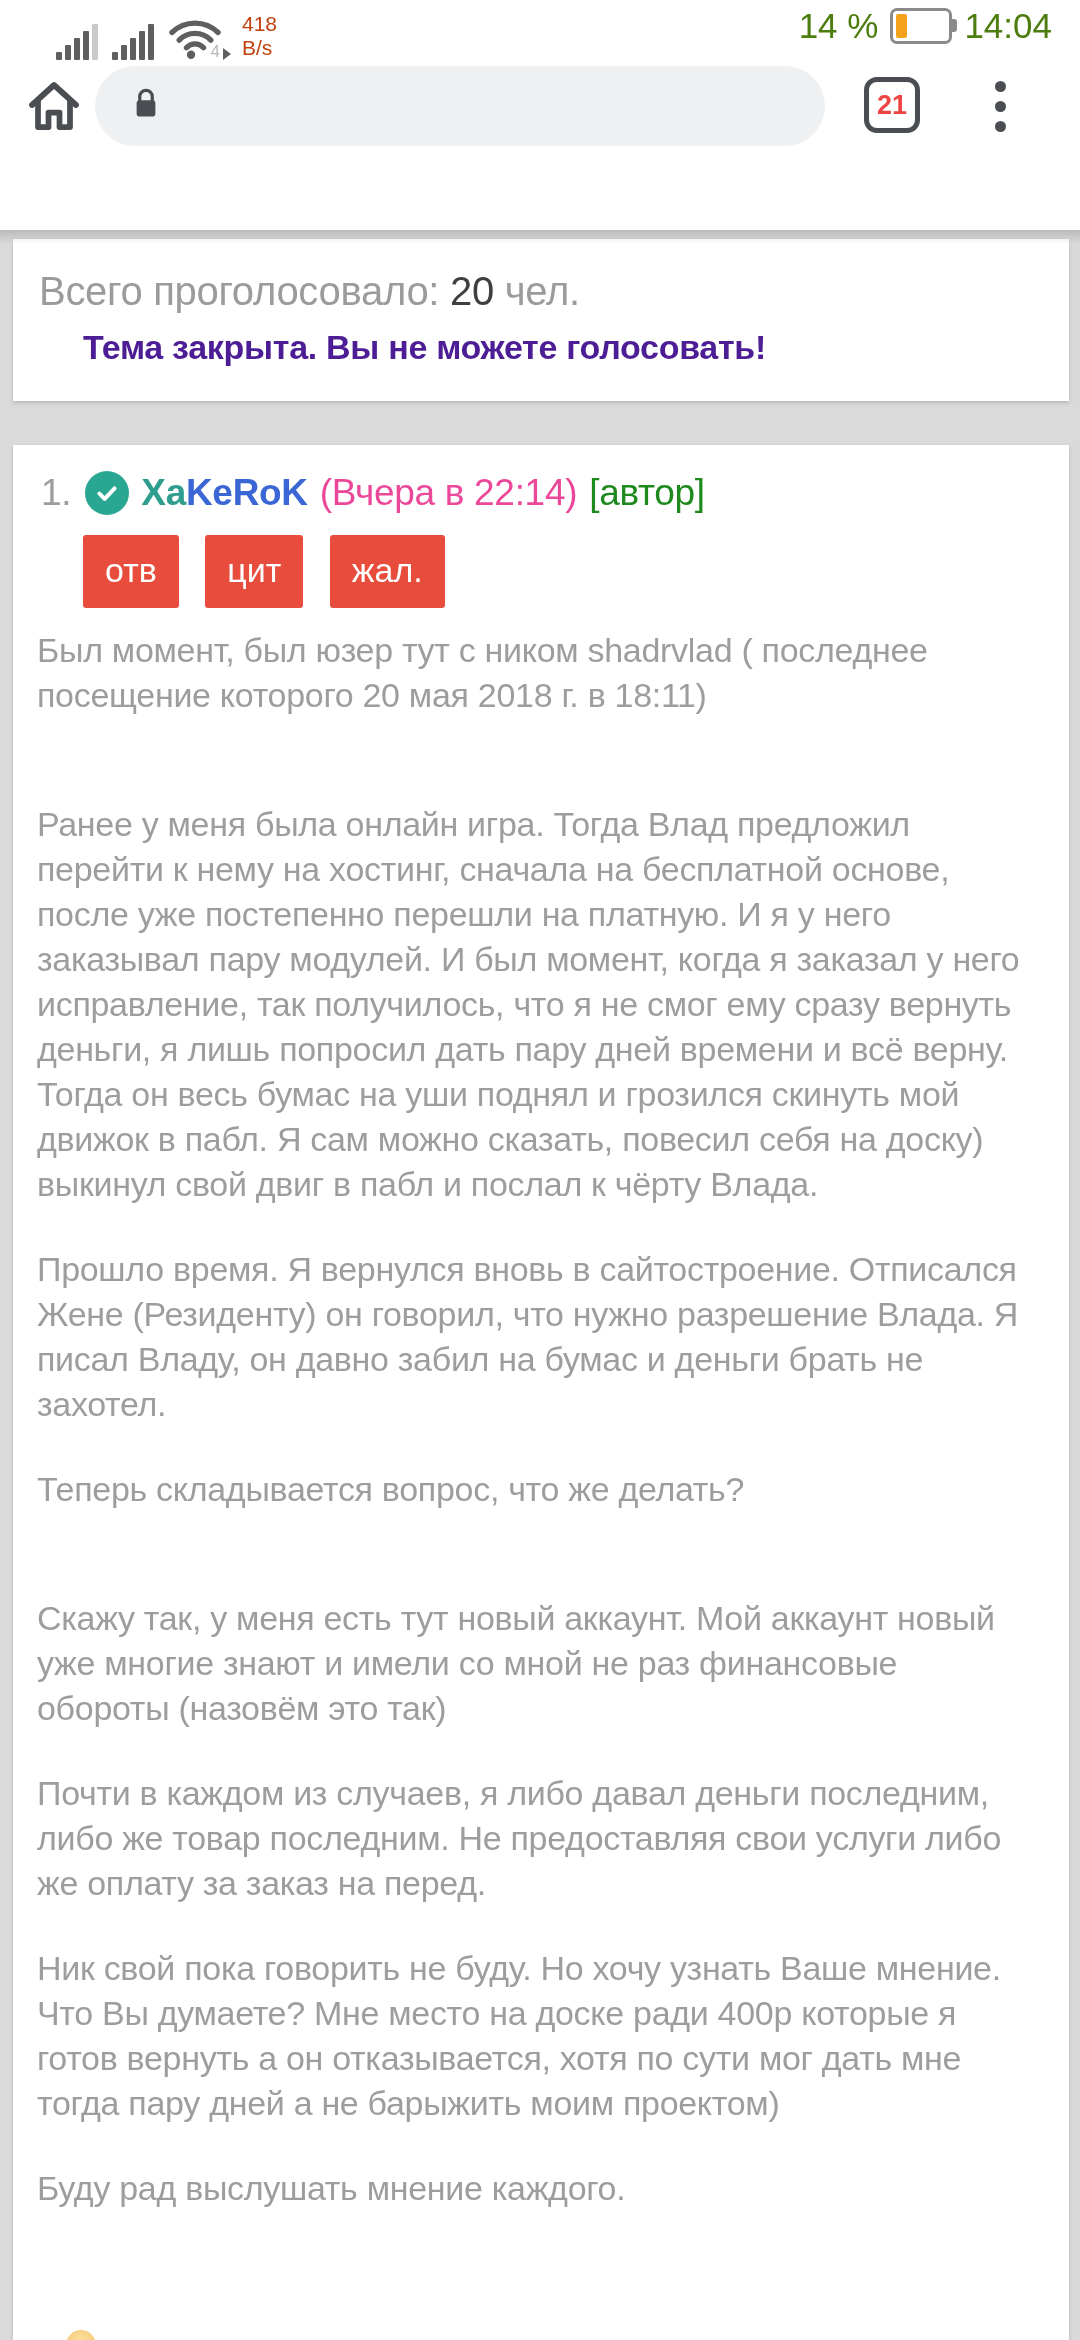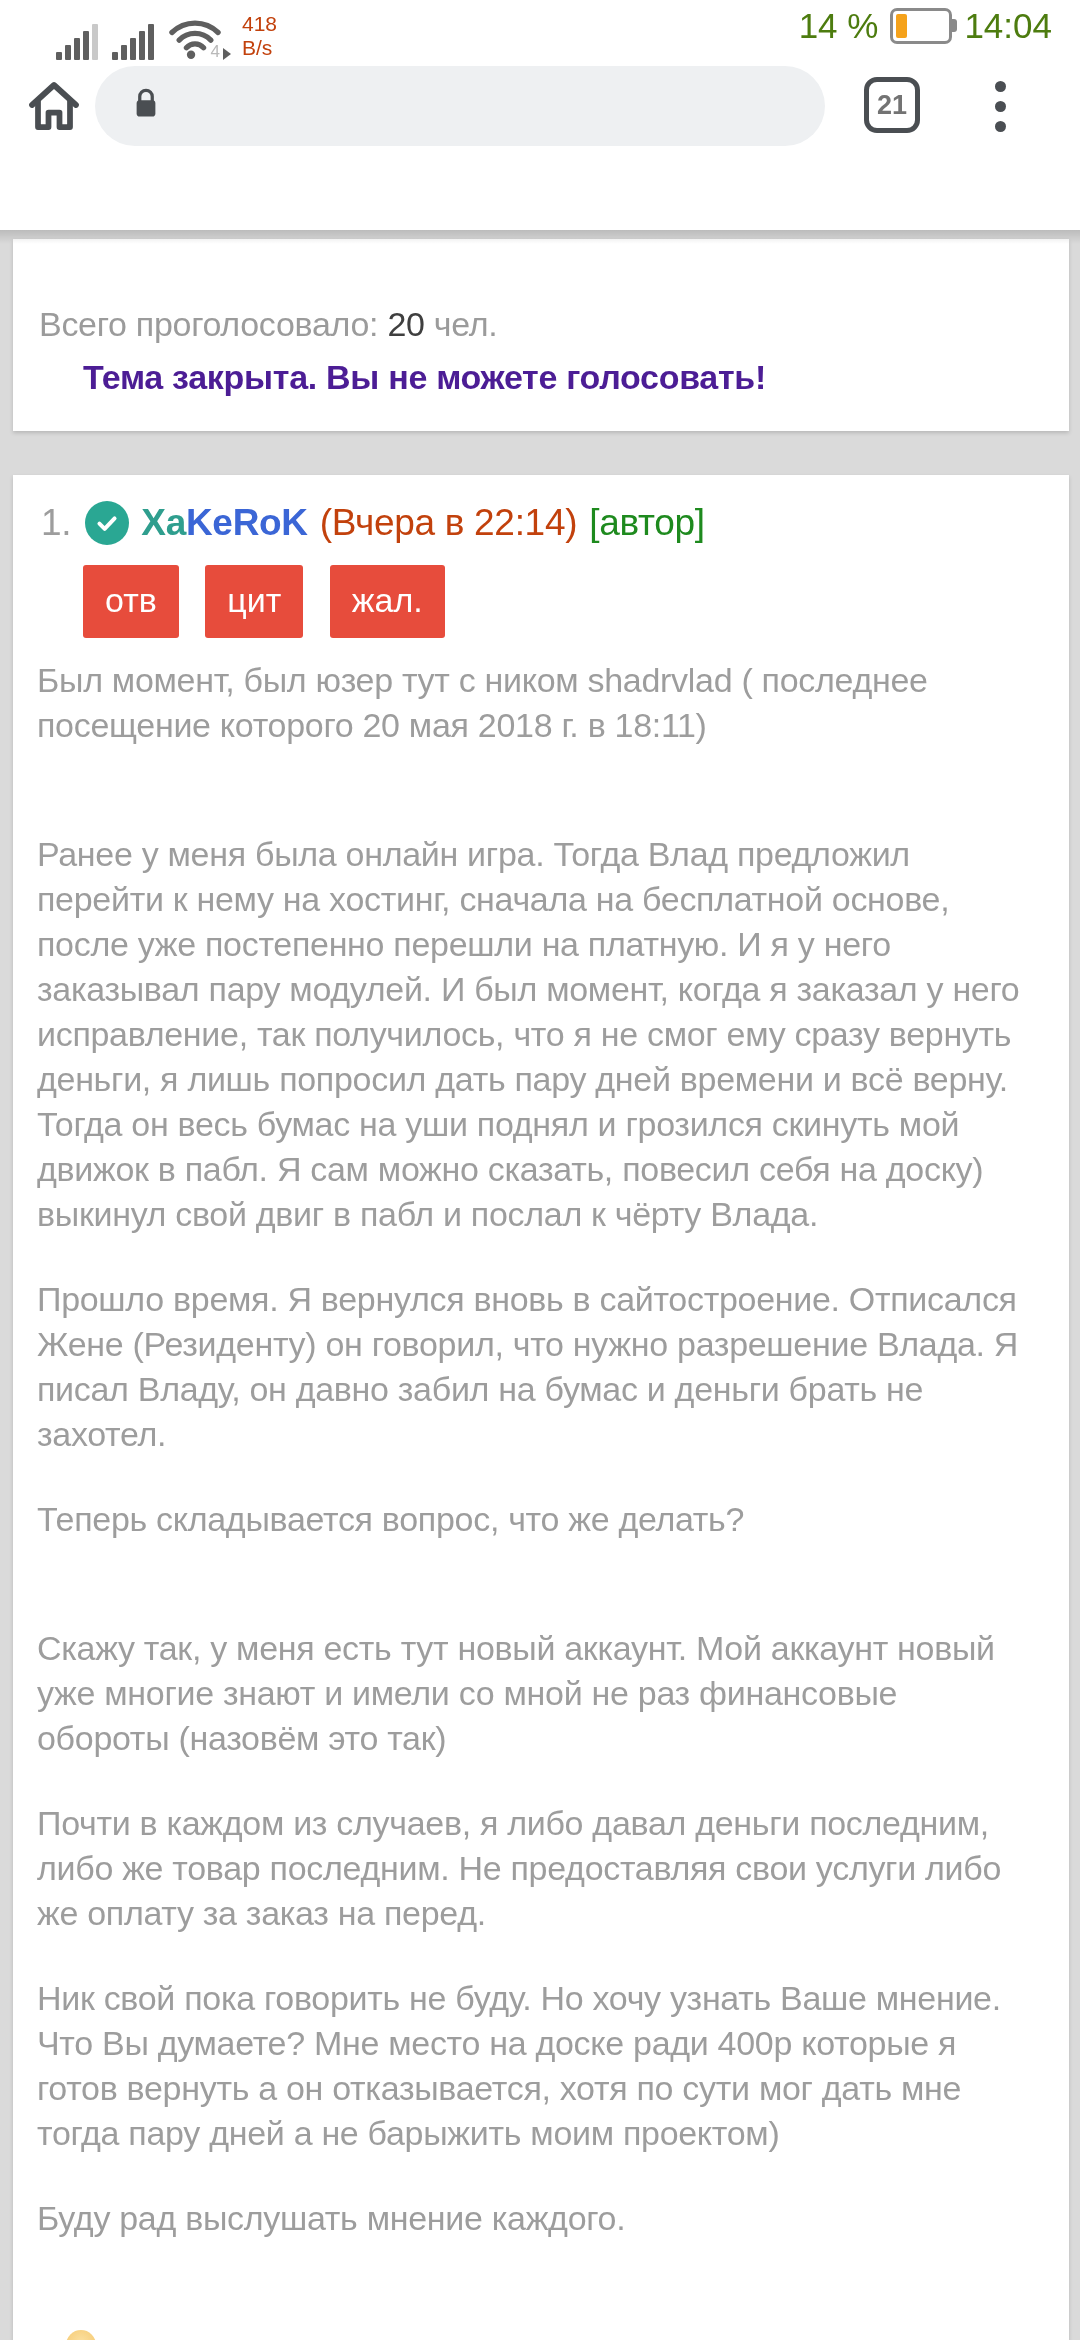--- a/index.html
+++ b/index.html
@@ -30,43 +30,43 @@
   
   .toolbar{position:absolute;top:62px;left:0;right:0;height:168px;}
   .home-btn{position:absolute;left:24px;top:14px;width:60px;height:60px;}
   .url-pill{position:absolute;left:95px;top:4px;width:730px;height:80px;background:#eef0f2;border-radius:40px;
     display:flex;align-items:center;}
   .lock{margin-left:36px;flex:0 0 auto;}
   .url-text{margin-left:26px;font-size:37px;white-space:nowrap;overflow:hidden;}
   .url-domain{color:#24272b;}
   .url-path{color:#5f6368;}
   .tab-box{position:absolute;left:864px;top:15px;width:46px;height:46px;border:5px solid #4a4e52;border-radius:13px;
-    display:flex;align-items:center;justify-content:center;font-size:27px;font-weight:bold;color:#737373;}
+    display:flex;align-items:center;justify-content:center;font-size:27px;font-weight:bold;color:#ef4444;}
   .menu-dots{position:absolute;left:980px;top:12px;width:40px;height:64px;display:flex;flex-direction:column;
     align-items:center;justify-content:center;gap:9px;}
   .menu-dots b{width:11px;height:11px;border-radius:50%;background:#4a4e52;}
 
   
   .page{position:absolute;top:230px;left:0;width:1080px;height:2110px;background:#dadada;overflow:hidden;z-index:1;}
   .card{background:#ffffff;margin-left:13px;margin-right:11px;box-shadow:0 2px 4px rgba(0,0,0,.16);}
 
   .poll-card{margin-top:9px;padding:30px 26px 34px 26px;}
-  .poll-line1{font-size:34px;color:#9b9b9b;letter-spacing:-0.3px;margin-top:36px;}
+  .poll-line1{font-size:40px;color:#9b9b9b;letter-spacing:-0.3px;}
   .poll-count{color:#3f3f3f;}
   .poll-line2{margin-top:14px;font-size:34px;font-weight:bold;color:#4c1d95;letter-spacing:-0.3px;margin-left:44px;}
 
   .post-card{margin-top:44px;padding:26px 44px 40px 24px;min-height:2020px;}
   .post-header{display:flex;align-items:center;font-size:37px;color:#9d9d9d;letter-spacing:-0.3px;}
   .post-number{margin-left:4px;}
   .badge{width:44px;height:44px;border-radius:50%;background:var(--badge-teal,#2aa793);
     display:inline-flex;align-items:center;justify-content:center;margin:0 12px 0 14px;flex:0 0 auto;}
   .author{font-weight:bold;text-decoration:none;}
   .author .a1{color:var(--username-teal,#2f9e8e);margin-top:16px;}
   .author .a2{color:var(--username-blue,#3b66d6);}
-  .timestamp{margin-left:12px;color:#c2410c;}
+  .timestamp{margin-left:12px;color:#ec4899;}
   .author-tag{margin-left:12px;font-size:37px;color:var(--author-green,#1e8a1e);}
 
   .btn-row{margin:20px 0 0 12px;padding-left:34px;}
   .btn{display:inline-block;background:var(--accent-red,#e74c3c);color:#ffffff;font-size:34px;
     padding:16px 22px 18px 22px;margin-right:22px;border-radius:3px;border:none;cursor:pointer;
     font-family:"Liberation Sans",sans-serif;}
 
   .paragraphs{margin-top:20px;max-width:1000px;font-size:34px;line-height:45px;color:#9d9d9d;letter-spacing:-0.3px;}
   .paragraphs p{margin:0;}
   .paragraphs p.gap-normal{margin-top:40px;}

